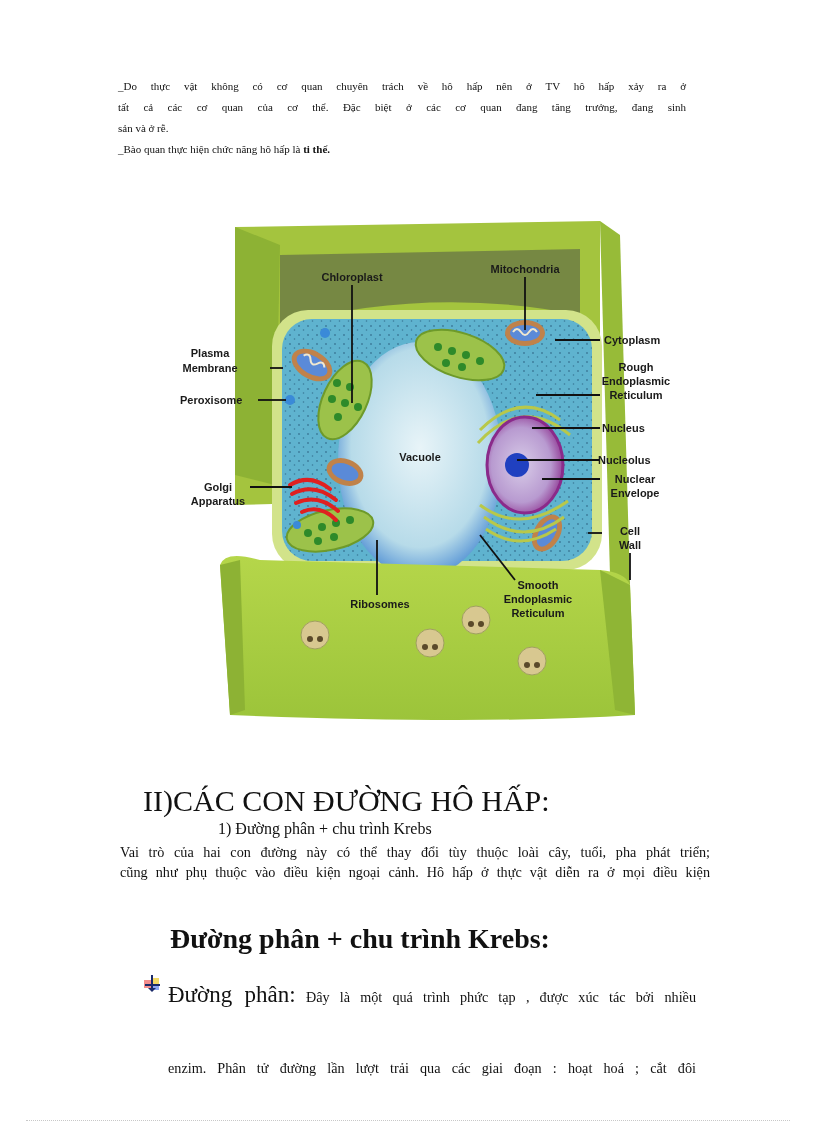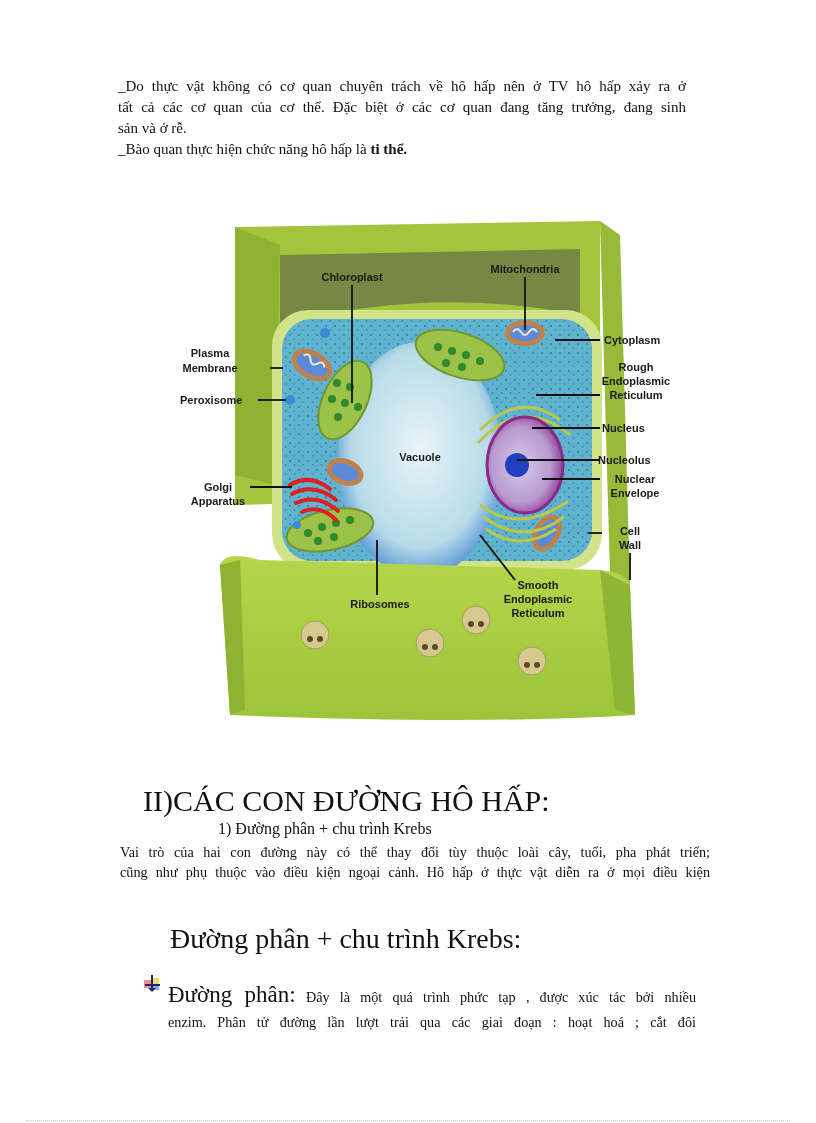--- a/index.html
+++ b/index.html
@@ -1,35 +1,35 @@
 <!DOCTYPE html>
 <html><head>
 <meta charset="utf-8">
 <style>
   html, body { margin: 0; padding: 0; background: #ffffff; }
   body { width: 816px; height: 1123px; position: relative; overflow: hidden;
          font-family: "Liberation Serif", "DejaVu Serif", serif; color: #111; }
   .abs { position: absolute; }
-  .p1 { left: 118px; top: 76px; width: 568px; font-size: 15px; line-height: 21px; text-align: justify; }
+  .p1 { left: 118px; top: 76px; width: 568px; font-size: 11px; line-height: 21px; text-align: justify; }
   .p1 .line { display: block; white-space: nowrap; }
   .p1 .justify { text-align: justify; text-align-last: justify; white-space: normal; }
   .bold { font-weight: bold; }
   .figure { left: 180px; top: 215px; width: 490px; height: 510px; }
   .h2 { left: 143px; top: 783px; font-size: 30px; line-height: 36px; white-space: nowrap; }
   .h3 { left: 218px; top: 816px; font-size: 16px; line-height: 26px; white-space: nowrap; }
   .p2 { left: 120px; top: 843px; width: 590px; font-size: 14.2px; line-height: 19.6px; }
   .p2 .line { display: block; text-align: justify; text-align-last: justify; white-space: nowrap; }
   .p2 .line.last { text-align-last: justify; }
-  .h4 { left: 170px; top: 922px; font-size: 28px; line-height: 34px; white-space: nowrap; }
+  .h4 { left: 170px; top: 922px; font-size: 28px; line-height: 34px; white-space: nowrap; font-weight: bold; }
   .bullet-row { left: 143px; top: 964px; width: 553px; }
   .bullet-icon { position: absolute; left: 0; top: 10px; width: 18px; height: 18px; }
   .bullet-text { position: absolute; left: 25px; top: 16px; width: 528px; }
   .bullet-text .line1 { display: block; white-space: nowrap; text-align: justify; text-align-last: justify; font-size: 14.2px; line-height: 30px; }
   .bullet-text .term { font-size: 23px; }
-  .bullet-text .line2 { display: block; white-space: nowrap; text-align: justify; text-align-last: justify; font-size: 14.2px; line-height: 20px; }
+  .bullet-text .line2 { display: block; white-space: nowrap; text-align: justify; text-align-last: justify; font-size: 14.2px; line-height: 20px; margin-top: 46px; }
   .footer-rule { left: 26px; top: 1120px; width: 764px; height: 0; border-top: 1px dotted #c8c8c8; }
   svg text { font-family: "Liberation Sans", "DejaVu Sans", sans-serif; font-weight: bold; fill: #1a1a1a; }
 </style>
 </head>
 <body>
 
 <div class="abs p1">
   <span class="line justify">_Do thực vật không có cơ quan chuyên trách về hô hấp nên ở TV hô hấp xảy ra ở</span>
   <span class="line justify">tất cả các cơ quan của cơ thể. Đặc biệt ở các cơ quan đang tăng trưởng, đang sinh</span>
   <span class="line">sản và ở rễ.</span>

